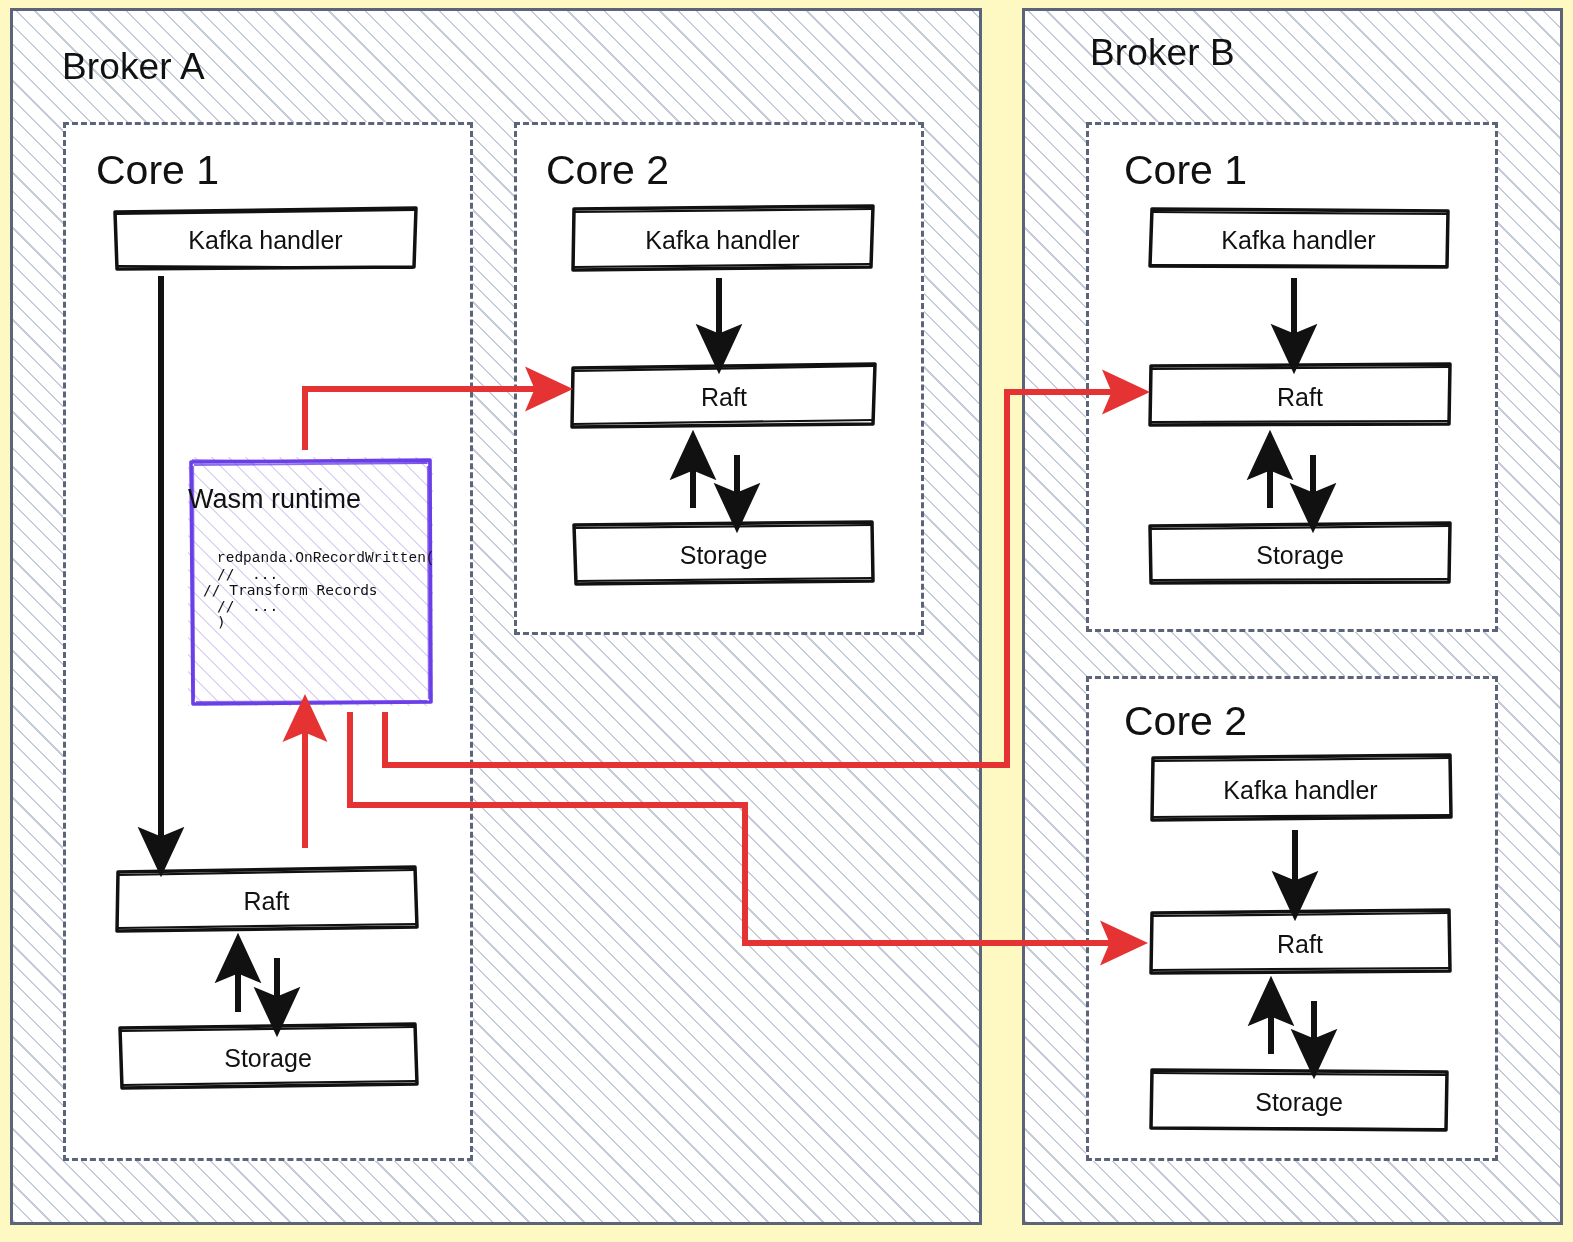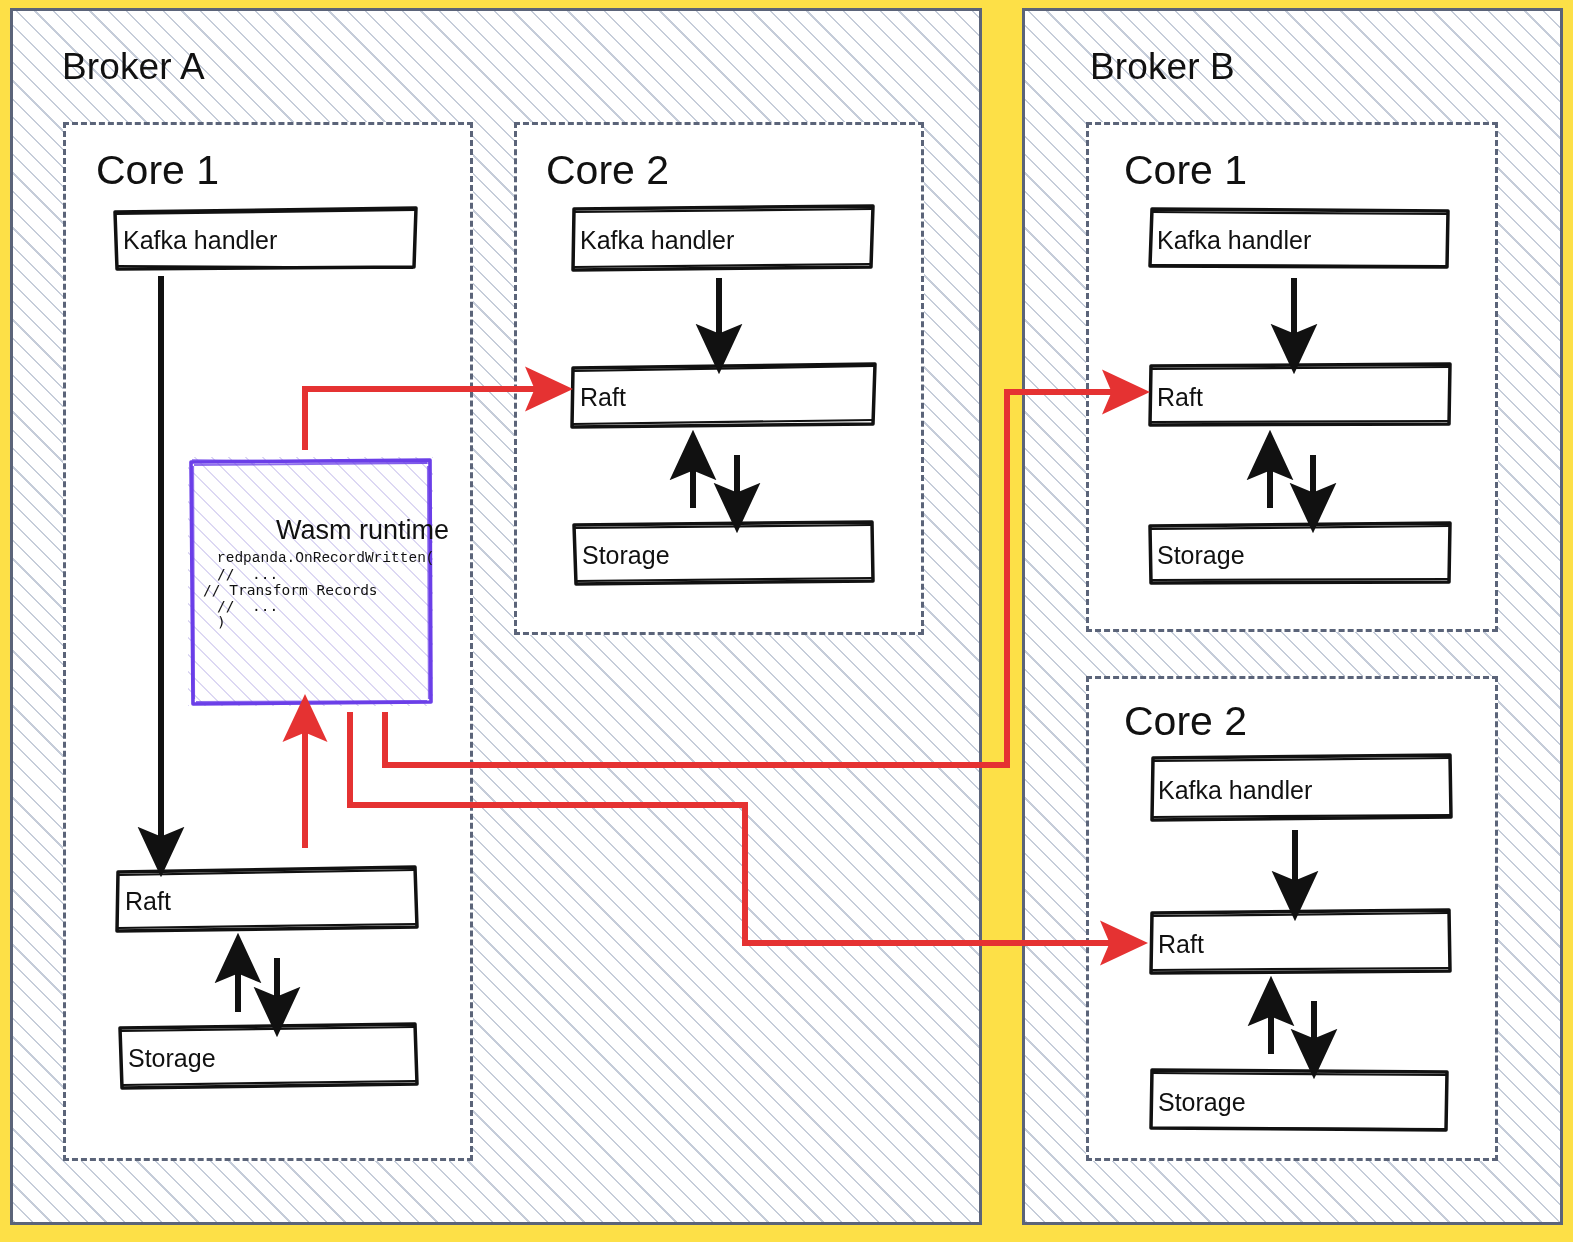--- a/index.html
+++ b/index.html
@@ -7,21 +7,21 @@
     padding: 0;
     background: #ffffff;
   }
   body {
     font-family: "Liberation Sans", sans-serif;
   }
   #canvas {
     position: relative;
     width: 1573px;
     height: 1242px;
-    background: #fde047;
+    background: #fef9c3;
     overflow: hidden;
   }
 
   
   .broker {
     position: absolute;
     box-sizing: border-box;
     border: 3px solid #5b6479;
     background-color: #ffffff;
     background-image: repeating-linear-gradient(
@@ -58,22 +58,23 @@
   .node {
     position: absolute;
   }
   .node svg {
     position: absolute;
     left: 0; top: 0;
     overflow: visible;
   }
   .node-label {
     position: absolute;
-    left: 10px;
+    left: 0;
     width: 100%;
+    text-align: center;
     font-size: 25px;
     color: #111111;
     white-space: nowrap;
   }
 
   
   .wasm {
     position: absolute;
     box-sizing: border-box;
   }
@@ -89,26 +90,25 @@
       rgba(255,255,255,0) 12px
     );
   }
   .wasm svg {
     position: absolute;
     left: 0; top: 0;
     overflow: visible;
   }
   .wasm-title {
     position: absolute;
-    left: 16px;
+    left: 0;
     width: 100%;
-    text-align: right;
+    text-align: left;
     font-size: 27px;
     color: #111111;
-    margin-top: 31px;
   }
   .wasm-code {
     position: absolute;
     font-family: "DejaVu Sans Mono", "Liberation Mono", monospace;
     font-size: 14.5px;
     line-height: 15.5px;
     color: #111111;
     white-space: pre;
   }
 
@@ -199,21 +199,21 @@
   <div class="node" style="left:572px; top:520px; width:303px; height:66px;">
     <svg width="303" height="66" viewBox="0 0 303 66">
       <path d="M2,5 L300,2 L301,61 L4,64 Z" fill="#ffffff" stroke="#111111" stroke-width="3.5" stroke-linejoin="round"></path>
       <path d="M3,8 L299,5" fill="none" stroke="#111111" stroke-width="2.2"></path>
       <path d="M4,61 L300,58" fill="none" stroke="#111111" stroke-width="2.2"></path>
     </svg>
     <div class="node-label" style="top:21px;">Storage</div>
   </div>
 
   <div class="broker" style="left:1022px; top:8px; width:541px; height:1217px;"></div>
-  <div class="broker-title" style="left:1090px; top:46px;">Broker B</div>
+  <div class="broker-title" style="left:1090px; top:32px;">Broker B</div>
 
   <div class="core" style="left:1086px; top:122px; width:412px; height:510px;"></div>
   <div class="core-title" style="left:1124px; top:147px;">Core 1</div>
 
   <div class="node" style="left:1147px; top:205px; width:303px; height:66px;">
     <svg width="303" height="66" viewBox="0 0 303 66">
       <path d="M5,4 L301,6 L300,62 L3,61 Z" fill="#ffffff" stroke="#111111" stroke-width="3.5" stroke-linejoin="round"></path>
       <path d="M6,7 L300,9" fill="none" stroke="#111111" stroke-width="2.2"></path>
       <path d="M4,60 L299,61" fill="none" stroke="#111111" stroke-width="2.2"></path>
     </svg>

